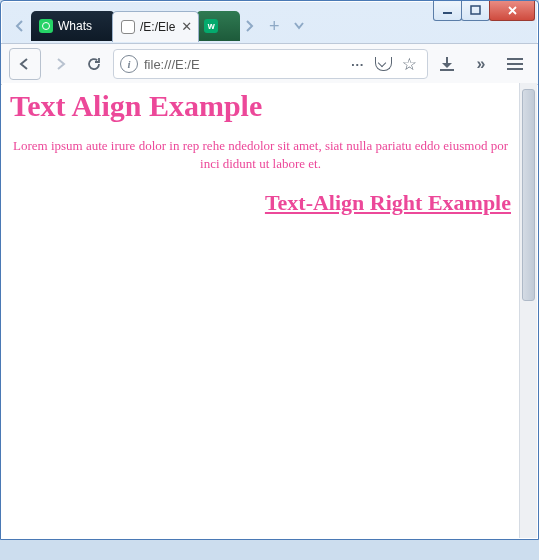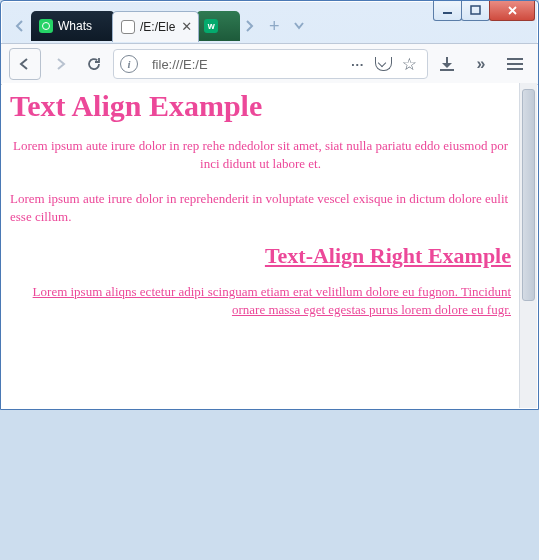--- a/index.html
+++ b/index.html
@@ -1,16 +1,16 @@
 <!DOCTYPE html>
 <html><head>
 <meta charset="utf-8">
 <style>
   html,body{margin:0;padding:0;font-family:"Segoe UI",Arial,sans-serif;font-size:13px;background:#cde;}
-  .window{width:539px;height:410px;box-sizing:border-box;border:1px solid #4a79b5;border-radius:4px 4px 0 0;
+  .window{width:539px;height:540px;box-sizing:border-box;border:1px solid #4a79b5;border-radius:4px 4px 0 0;
     background:linear-gradient(to bottom,#e0ecf9 0,#d3e3f4 100%);box-shadow:inset 0 0 0 1px #fff;position:relative;overflow:hidden;}
   
   .titlebar{height:42px;display:flex;align-items:flex-start;justify-content:flex-end;position:relative;}
   .win-ctrl{display:flex;margin:0 3px 0 0;}
   .win-btn{height:20px;box-sizing:border-box;border:1px solid #5a7da8;border-top:none;font-size:12px;
     display:flex;align-items:center;justify-content:center;border-radius:0 0 3px 3px;margin-left:-1px;
     background:linear-gradient(to bottom,#eef5fc,#d7e7f7);}
   .win-min,.win-max{width:29px;color:#2f4e75;}
   .win-close{width:46px;background:linear-gradient(to bottom,#e98b82,#cf4b3e);color:#fff;border-color:#9b3a31;}
   .win-btn svg{display:block;}
@@ -132,21 +132,21 @@
         </svg>
     </div>
     <div class="tbtn">
       <svg width="16" height="16">
           <path d="M13 8a5 5 0 1 1-1.8-3.8" fill="none" stroke="#5b6673" stroke-width="1.8"></path>
           <path d="M13 2v4h-4" fill="none" stroke="#5b6673" stroke-width="1.8"></path>
         </svg>
     </div>
     <div class="addr">
       <span class="info">i</span>
-      <span style="white-space:nowrap;margin-left:8px;">file:///E:/E</span>
+      <span style="white-space:nowrap;">file:///E:/E</span>
       <div style="flex:1"></div>
       <div class="addr-actions">
         <span style="letter-spacing:1px;font-weight:700;">⋯</span>
         <span class="pocket"></span>
         <span class="star">☆</span>
       </div>
     </div>
     <div class="tbtn">
       <span class="dl">
           <span class="dl-bar"></span>
@@ -161,23 +161,21 @@
         </span>
     </div>
   </div>
 
   <div class="viewport">
     <div class="page">
       <h1 class="l">Text Align Example</h1>
 
       <p class="c">Lorem ipsum aute irure dolor in rep rehe ndedolor sit amet, siat nulla pariatu eddo eiusmod por inci didunt ut labore et.</p>
 
-      <p class="l">Lorem ipsum aute irure dolor in reprehenderit in voluptate vescel exisque in dictum dolore eulit esse cillum.</p>
 
       <h2 class="r">Text-Align Right Example</h2>
-      <p class="r">Lorem ipsum aliqns ectetur adipi scinguam etiam erat velitllum dolore eu fugnon. Tincidunt ornare massa eget egestas purus lorem dolore eu fugr.</p>
     </div>
     <div class="vscroll">
       <div class="thumb"></div>
     </div>
   </div>
 
 </div>
 
 </body></html>

